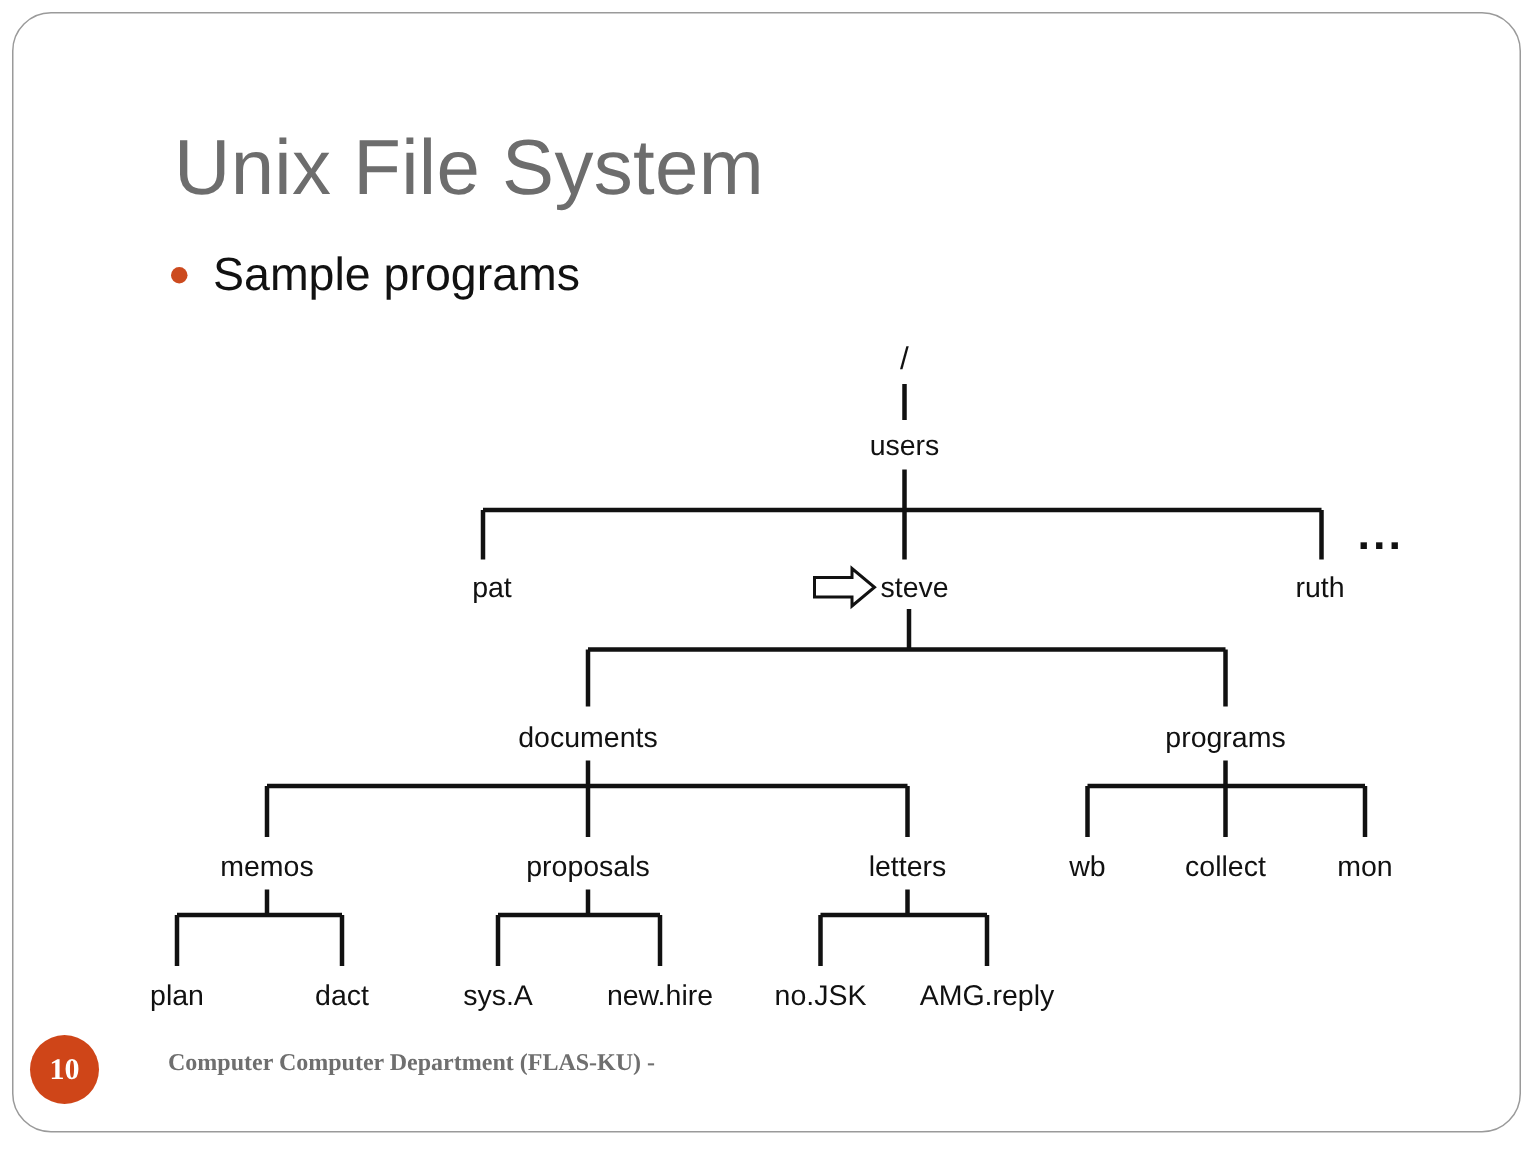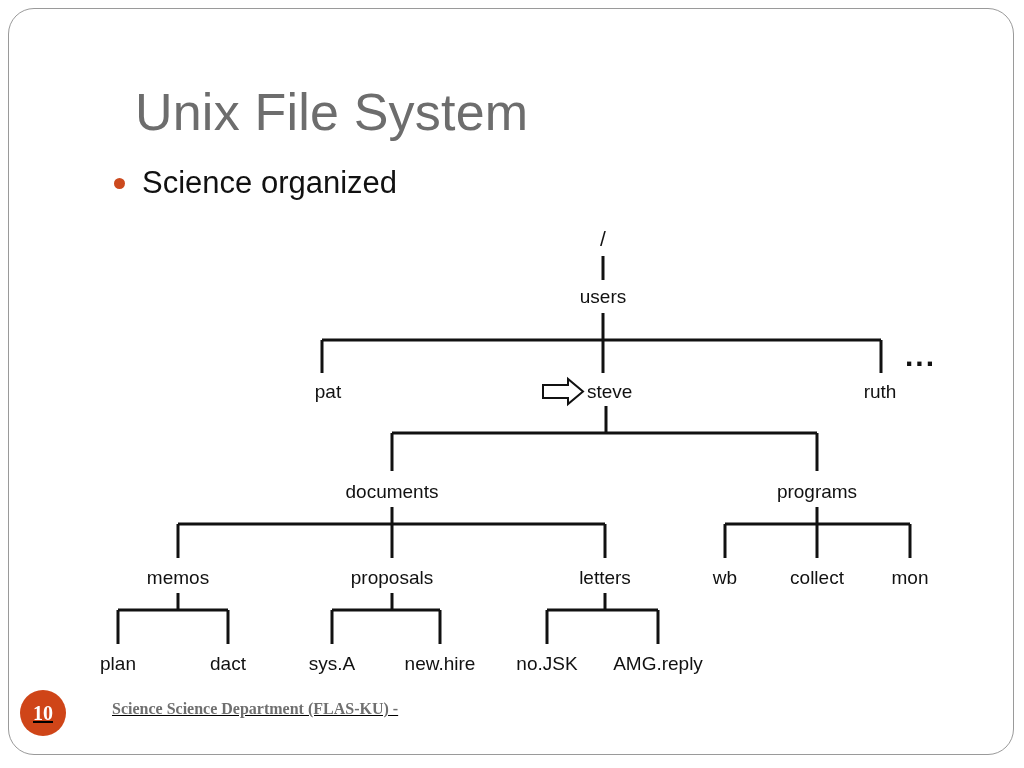--- a/index.html
+++ b/index.html
@@ -31,21 +31,20 @@
   }
   #title {
     position: absolute;
     left: 116px;
     top: 82px;
     font-size: 52px;
     font-weight: 400;
     color: #6d6d6d;
     letter-spacing: 0.2px;
     white-space: nowrap;
-    margin-left: 19px;
   }
   #bullet-row {
     position: absolute;
     left: 114px;
     top: 165px;
     display: flex;
     align-items: center;
   }
   #bullet-dot {
     width: 11px;
@@ -96,21 +95,20 @@
     fill: #ffffff;
     stroke: #111111;
     stroke-width: 2;
   }
   #footer {
     position: absolute;
     left: 20px;
     top: 690px;
     display: flex;
     align-items: flex-start;
-    text-decoration: underline;
   }
   #page-badge {
     width: 46px;
     height: 46px;
     border-radius: 50%;
     background: #cf4518;
     color: #ffffff;
     font-family: "Liberation Serif", serif;
     font-weight: bold;
     font-size: 20px;
@@ -134,21 +132,21 @@
 <body>
 
 <div id="slide">
 
   <div id="slide-frame"></div>
 
   <div id="title">Unix File System</div>
 
   <div id="bullet-row">
     <span id="bullet-dot"></span>
-    <span id="bullet-text">Science  organized</span>
+    <span id="bullet-text">Sample  programs</span>
   </div>
 
   <div id="diagram">
     <svg width="900" height="470" viewBox="0 0 900 470" xmlns="http://www.w3.org/2000/svg">
 
       <text class="tree-root-label" x="543" y="28" text-anchor="middle">/</text>
       <line class="tree-line" x1="543" y1="38" x2="543" y2="62"></line>
 
       <text class="tree-label" x="543" y="85" text-anchor="middle">users</text>
       <line class="tree-line" x1="543" y1="95" x2="543" y2="122"></line>
@@ -217,17 +215,17 @@
       <line class="tree-line" x1="598" y1="392" x2="598" y2="426"></line>
       <text class="tree-label" x="487" y="452" text-anchor="middle">no.JSK</text>
       <text class="tree-label" x="598" y="452" text-anchor="middle">AMG.reply</text>
 
     </svg>
   </div>
 
   <div id="footer">
     <div id="page-badge">10</div>
     <div id="footer-text">
-      <div>Science Science Department (FLAS-KU) -</div>
+      <div>Computer Computer Department (FLAS-KU) -</div>
     </div>
   </div>
 
 </div>
 
 </body></html>

